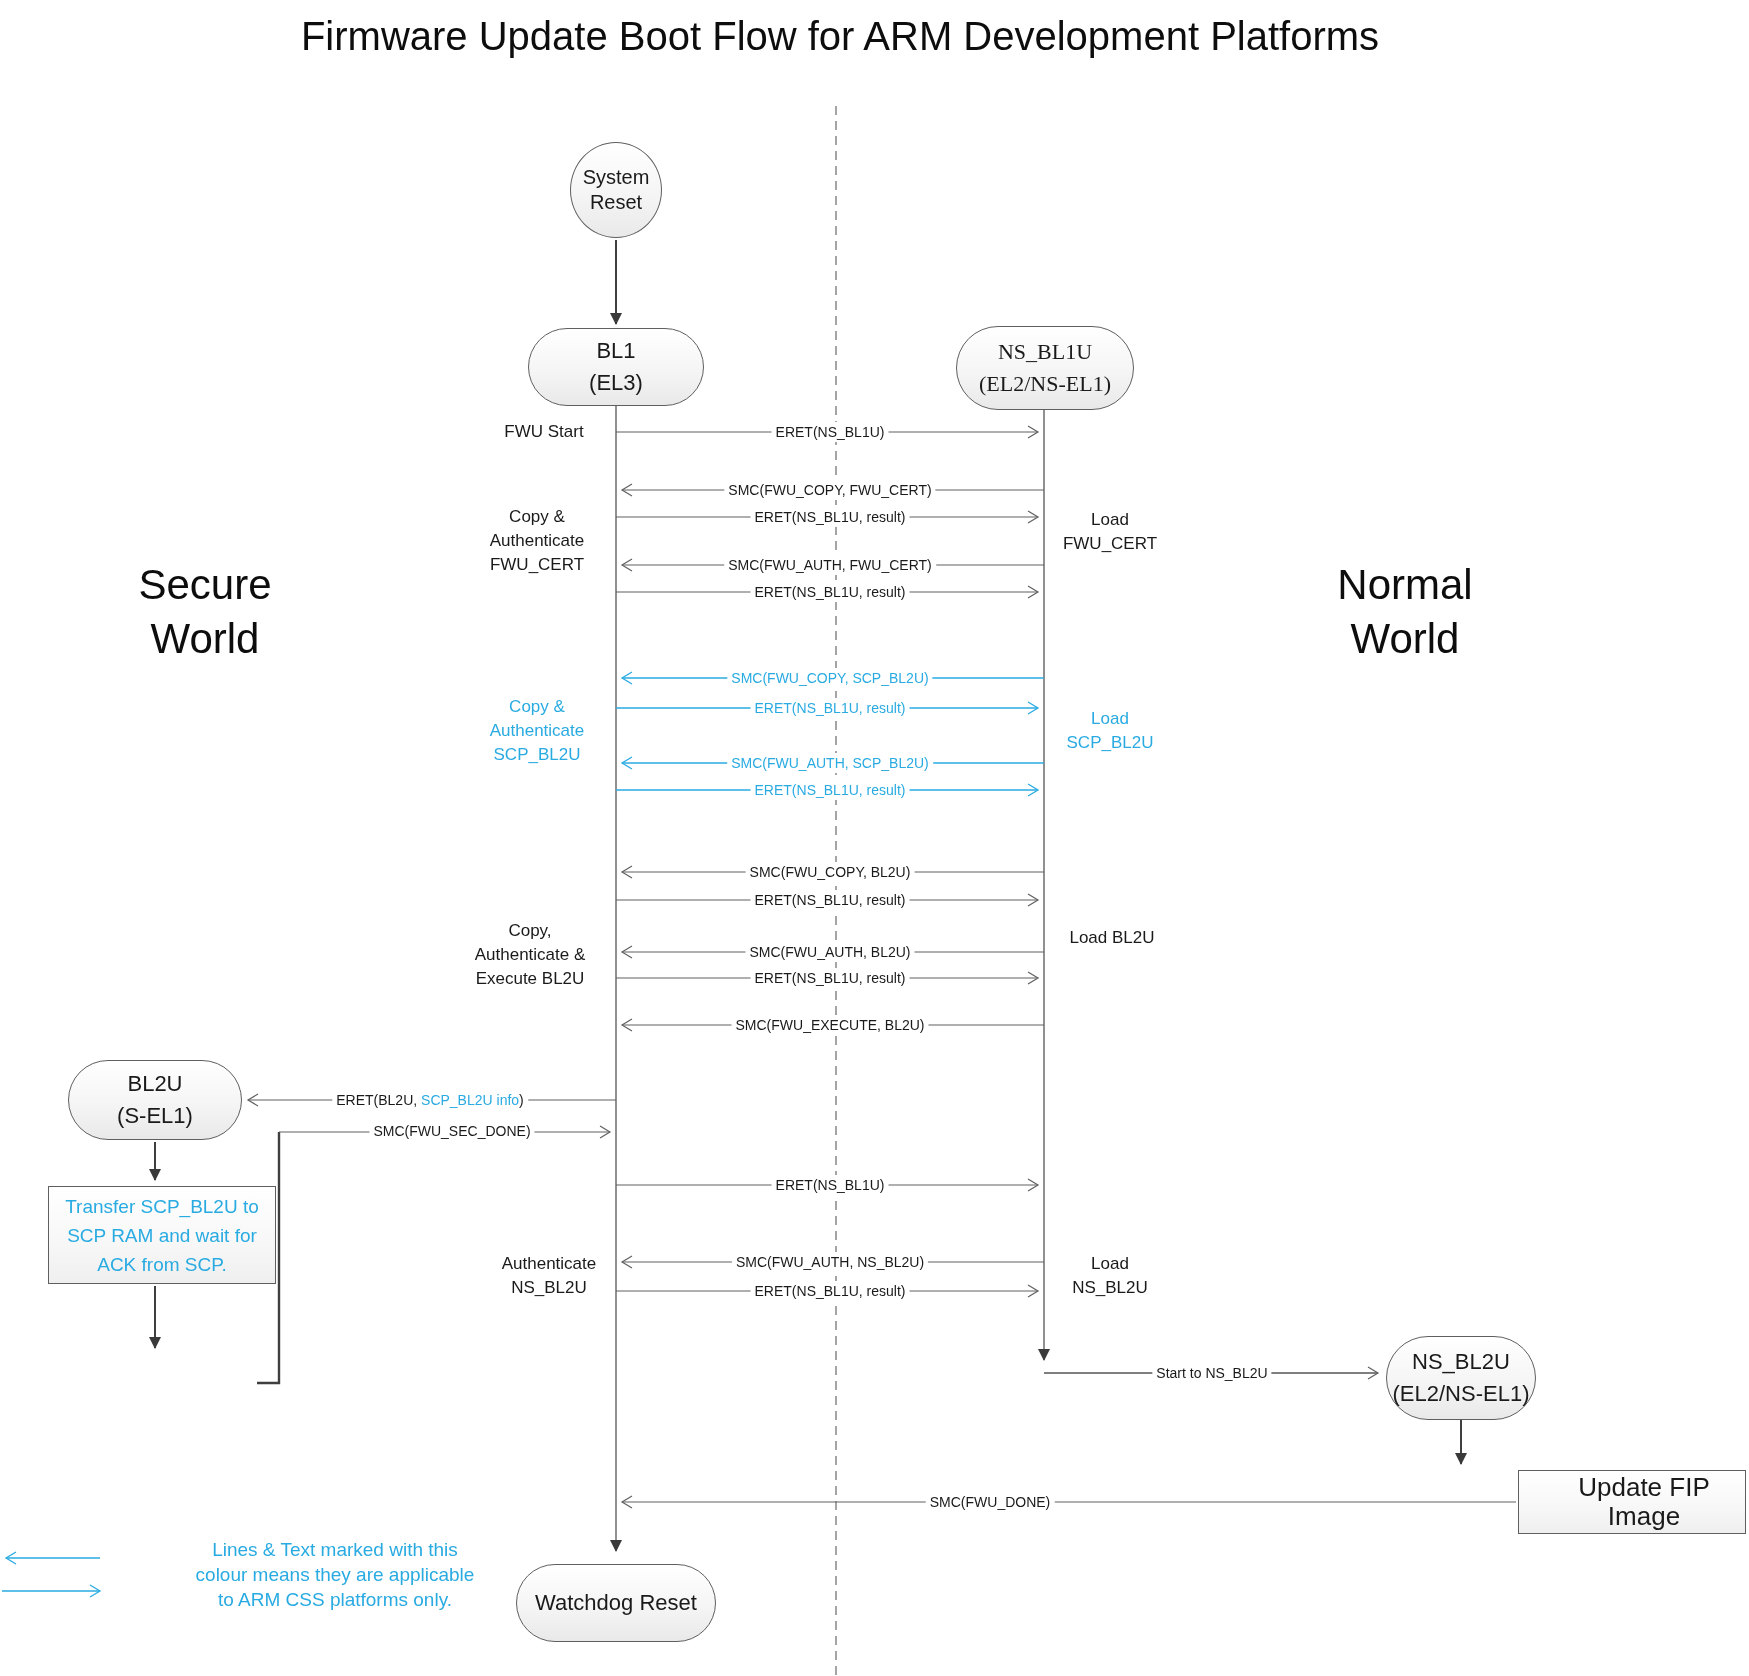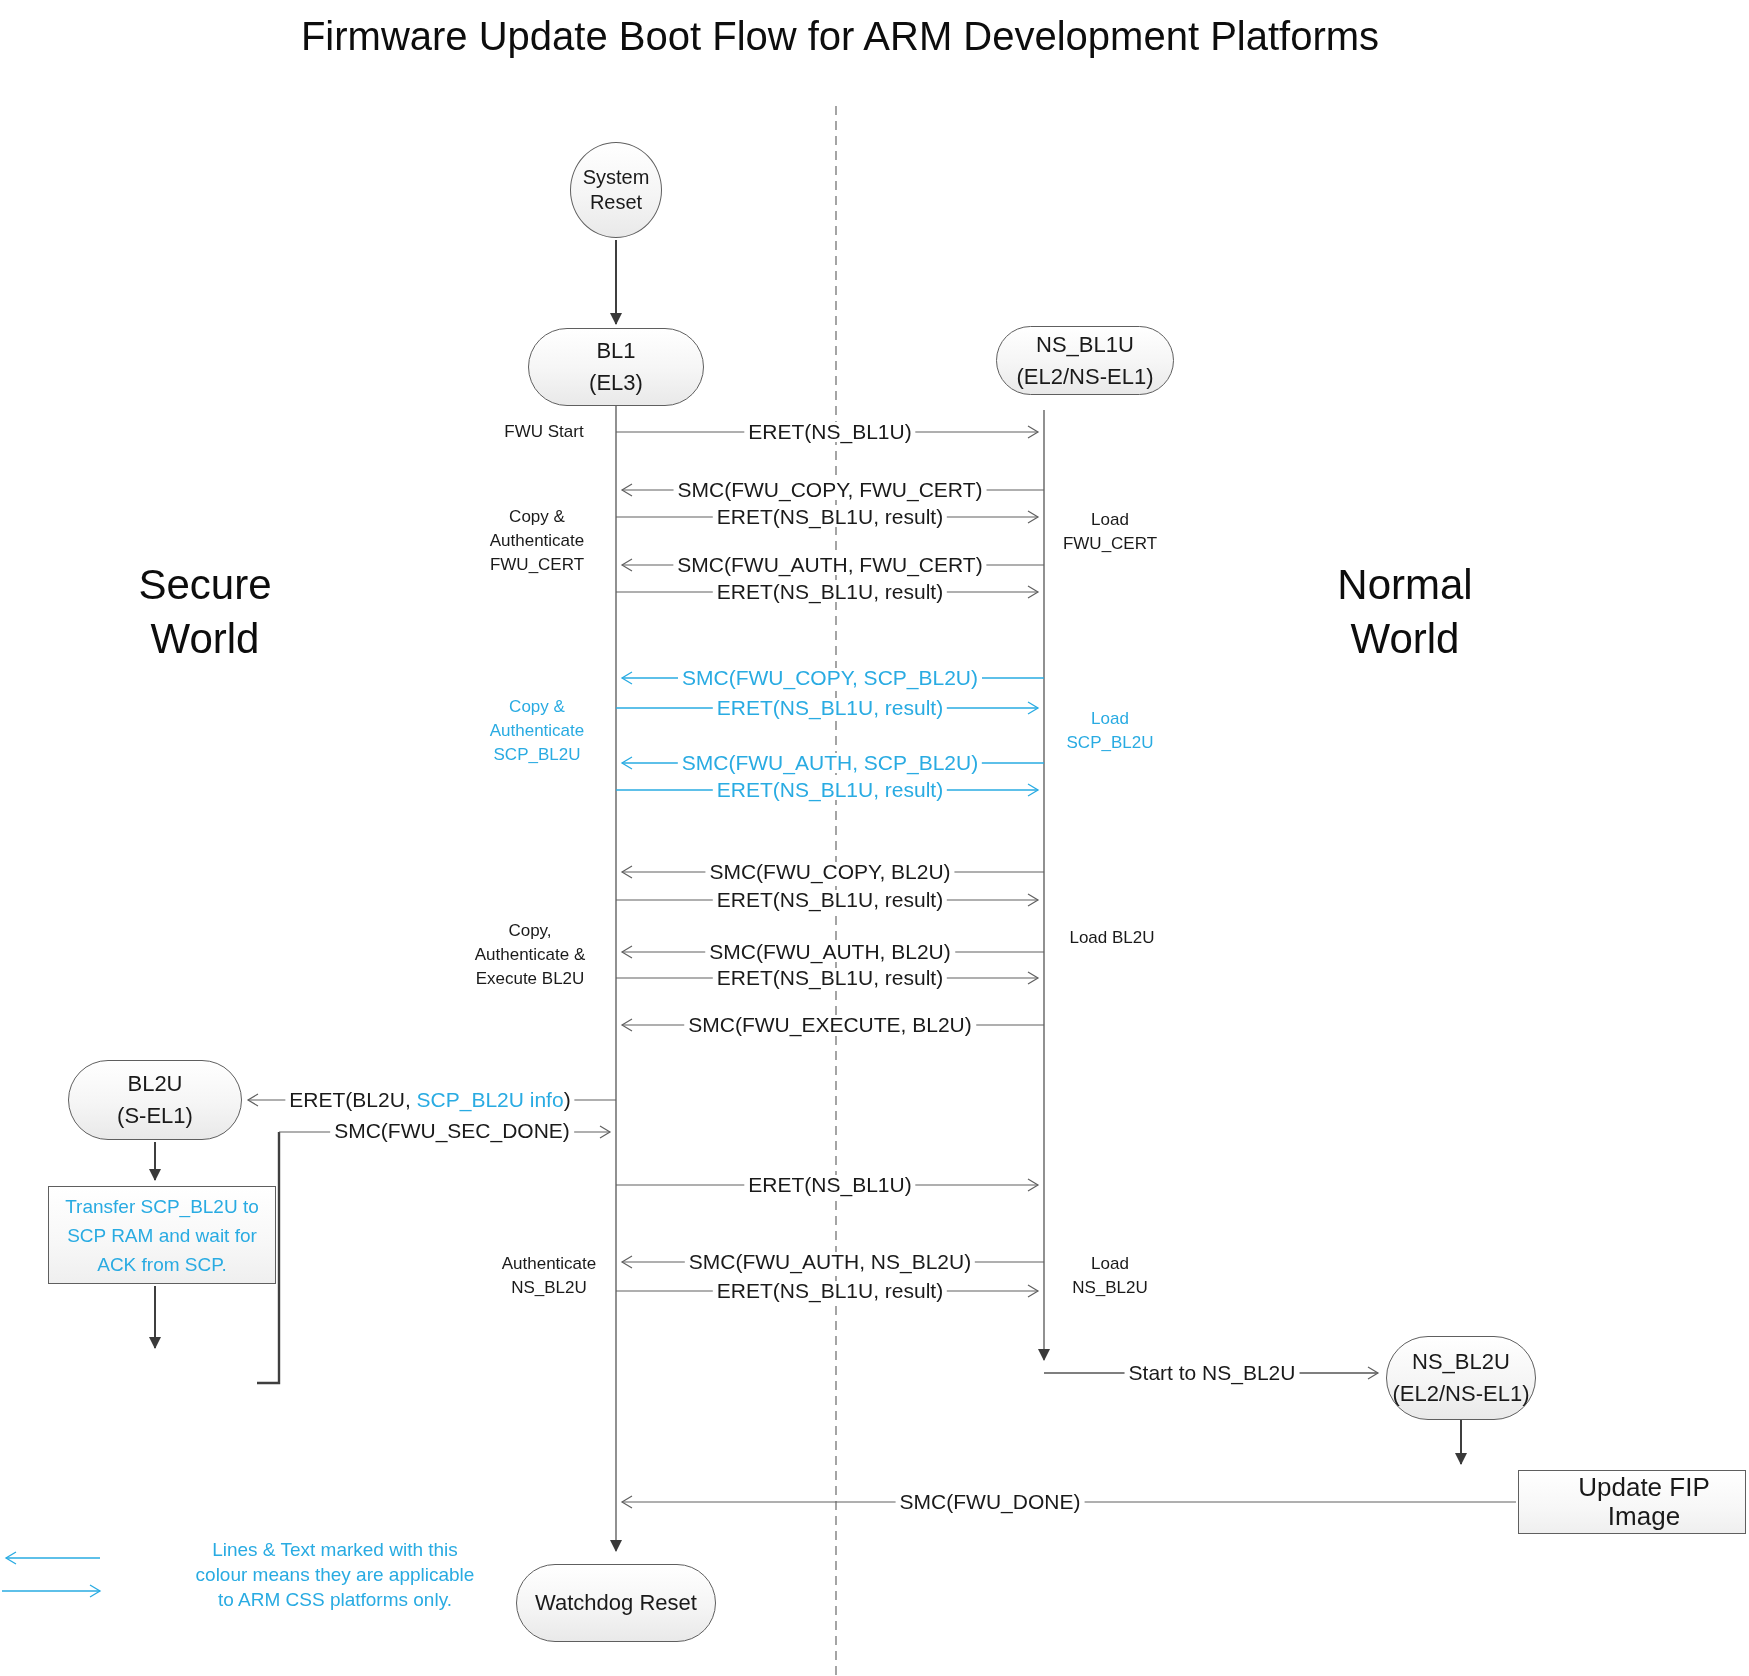--- a/index.html
+++ b/index.html
@@ -5,21 +5,21 @@
   :root { --accent:#29ABE2; }
   html,body { margin:0; padding:0; background:#fff; }
   .canvas {
     position:relative; width:1749px; height:1676px; background:#ffffff;
     font-family:"Liberation Sans", sans-serif; overflow:hidden; color:#1a1a1a;
   }
   .layer { position:absolute; left:0; top:0; }
   .lbl { position:absolute; transform:translate(-50%,-50%); text-align:center; white-space:pre-line; }
   .title { font-size:40px; color:#0d0d0d; white-space:nowrap; }
   .world { font-size:42px; line-height:54px; color:#0d0d0d; }
-  .msg { font-size:21px; line-height:20px; background:#ffffff; padding:0 4px; white-space:nowrap; }
+  .msg { font-size:14px; line-height:20px; background:#ffffff; padding:0 4px; white-space:nowrap; }
   .act { font-size:17px; line-height:24px; }
   .blue { color:var(--accent); }
   .stadium {
     position:absolute; box-sizing:border-box; border:1.5px solid #5f5f5f;
     background:linear-gradient(180deg,#ffffff 0%,#f5f5f5 55%,#e9e9e9 100%);
     display:flex; align-items:center; justify-content:center; text-align:center;
   }
   .node-label { font-size:22px; line-height:32px; white-space:pre-line; }
   .sr-label { font-size:20px; line-height:25px; white-space:pre-line; }
   .pbox {
@@ -102,21 +102,21 @@
 World</div>
 
   <div class="stadium" style="left:570px; top:142px; width:92px; height:96px; border-radius:50%;">
     <span class="sr-label">System
 Reset</span>
   </div>
   <div class="stadium" style="left:528px; top:328px; width:176px; height:78px; border-radius:40px;">
     <span class="node-label">BL1
 (EL3)</span>
   </div>
-  <div class="stadium" style="left:996px; top:326px; width:178px; height:69px; border-radius:42px;">
+  <div class="stadium" style="left:956px; top:326px; width:178px; height:84px; border-radius:42px;font-family:Liberation Serif, serif;">
     <span class="node-label">NS_BL1U
 (EL2/NS-EL1)</span>
   </div>
   <div class="stadium" style="left:68px; top:1060px; width:174px; height:80px; border-radius:40px;">
     <span class="node-label">BL2U
 (S-EL1)</span>
   </div>
   <div class="stadium" style="left:1386px; top:1336px; width:150px; height:84px; border-radius:42px;">
     <span class="node-label">NS_BL2U
 (EL2/NS-EL1)</span>

